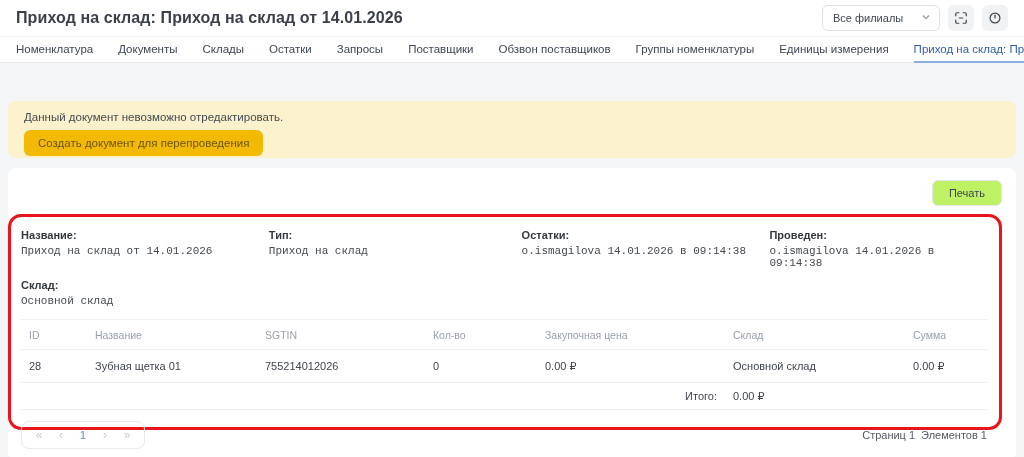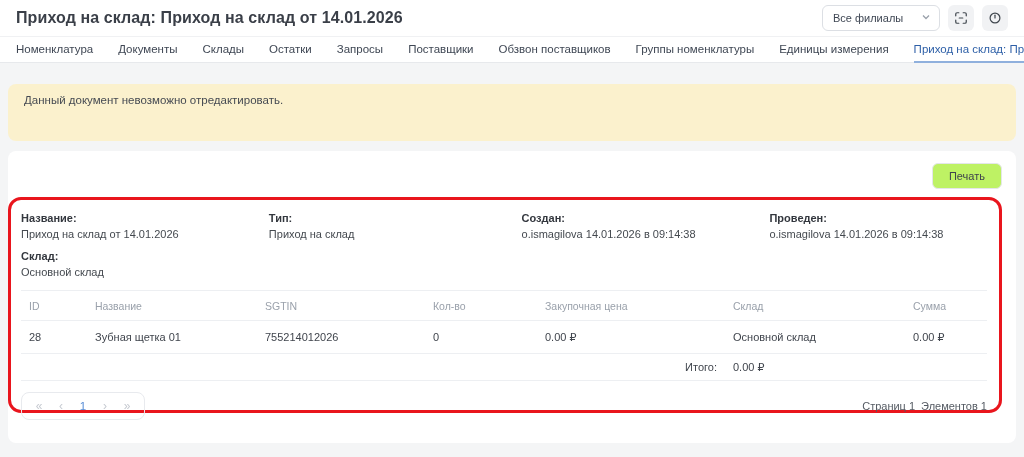--- a/index.html
+++ b/index.html
@@ -36,21 +36,21 @@
     display:flex; gap:25px; padding:0 16px; height:27px; align-items:stretch;
   }
   .nav-item {
     display:flex; align-items:center; font-size:11.5px; color:#3f4754;
     cursor:pointer; border-bottom:2px solid transparent; margin-bottom:-1px;
     white-space:nowrap;
   }
   .nav-item.active { color:#2d5fa7; border-bottom-color:#8fb0dd; }
   
   .banner {
-    margin:21px 8px 10px 8px; background:#fbf1cd; border-radius:8px;
+    margin:38px 8px 10px 8px; background:#fbf1cd; border-radius:8px;
     padding:8px 16px 9px 16px; height:57px;
   }
   .banner-text { font-size:11.5px; color:#454a52; margin:2px 0 7px 0; }
   .banner-btn {
     background:#f3ba05; color:#6d5605; border:none; border-radius:6px;
     font-size:11.5px; padding:0 14px; height:26px; cursor:pointer;
     font-family:inherit;
   }
   
   .card {
@@ -67,21 +67,21 @@
   .red-box {
     margin-right:14px; border:3px solid #e9151d; border-radius:13px;
     height:216px; background:#fff;
   }
   
   .details {
     display:grid; grid-template-columns:25.5% 26% 25.5% 23%;
     padding:12px 6px 6px 10px; row-gap:10px;
   }
   .field-label { font-weight:bold; color:#33373e; font-size:11px; margin-bottom:4px; }
-  .field-value { color:#44494f; font-size:11px; }
+  .field-value { color:#44494f; font-size:11px;font-family:Liberation Mono, monospace; }
   .field-sklad { grid-column:1; }
   
   .tbl-wrap { margin:6px 12px 0 10px; }
   table { width:100%; border-collapse:collapse; table-layout:fixed; }
   th, td { text-align:left; padding:0 8px; font-weight:normal; overflow:hidden; white-space:nowrap; }
   thead th {
     color:#9aa1ab; font-size:10.5px; height:30px;
     border-top:1px solid #edeff2; border-bottom:1px solid #edeff2;
   }
   tbody td { font-size:11px; color:#40454d; height:33px; border-bottom:1px solid #edeff2;margin-left:18px; }
@@ -147,40 +147,41 @@
   <div class="nav-item">Запросы</div>
   <div class="nav-item">Поставщики</div>
   <div class="nav-item">Обзвон поставщиков</div>
   <div class="nav-item">Группы номенклатуры</div>
   <div class="nav-item">Единицы измерения</div>
   <div class="nav-item active">Приход на склад: Приход на склад от 14.01.2026</div>
 </div>
 
 <div class="banner">
   <div class="banner-text">Данный документ невозможно отредактировать.</div>
+  <button class="banner-btn">Создать документ для перепроведения</button>
 </div>
 
 <div class="card">
   <div class="card-toolbar">
     <button class="print-btn">Печать</button>
   </div>
 
   <div class="red-box">
 
     <div class="details">
       <div>
         <div class="field-label">Название:</div>
         <div class="field-value">Приход на склад от 14.01.2026</div>
       </div>
       <div>
         <div class="field-label">Тип:</div>
         <div class="field-value">Приход на склад</div>
       </div>
       <div>
-        <div class="field-label">Создан:</div>
+        <div class="field-label">Остатки:</div>
         <div class="field-value">o.ismagilova 14.01.2026 в 09:14:38</div>
       </div>
       <div>
         <div class="field-label">Проведен:</div>
         <div class="field-value">o.ismagilova 14.01.2026 в 09:14:38</div>
       </div>
       <div class="field-sklad">
         <div class="field-label">Склад:</div>
         <div class="field-value">Основной склад</div>
       </div>

